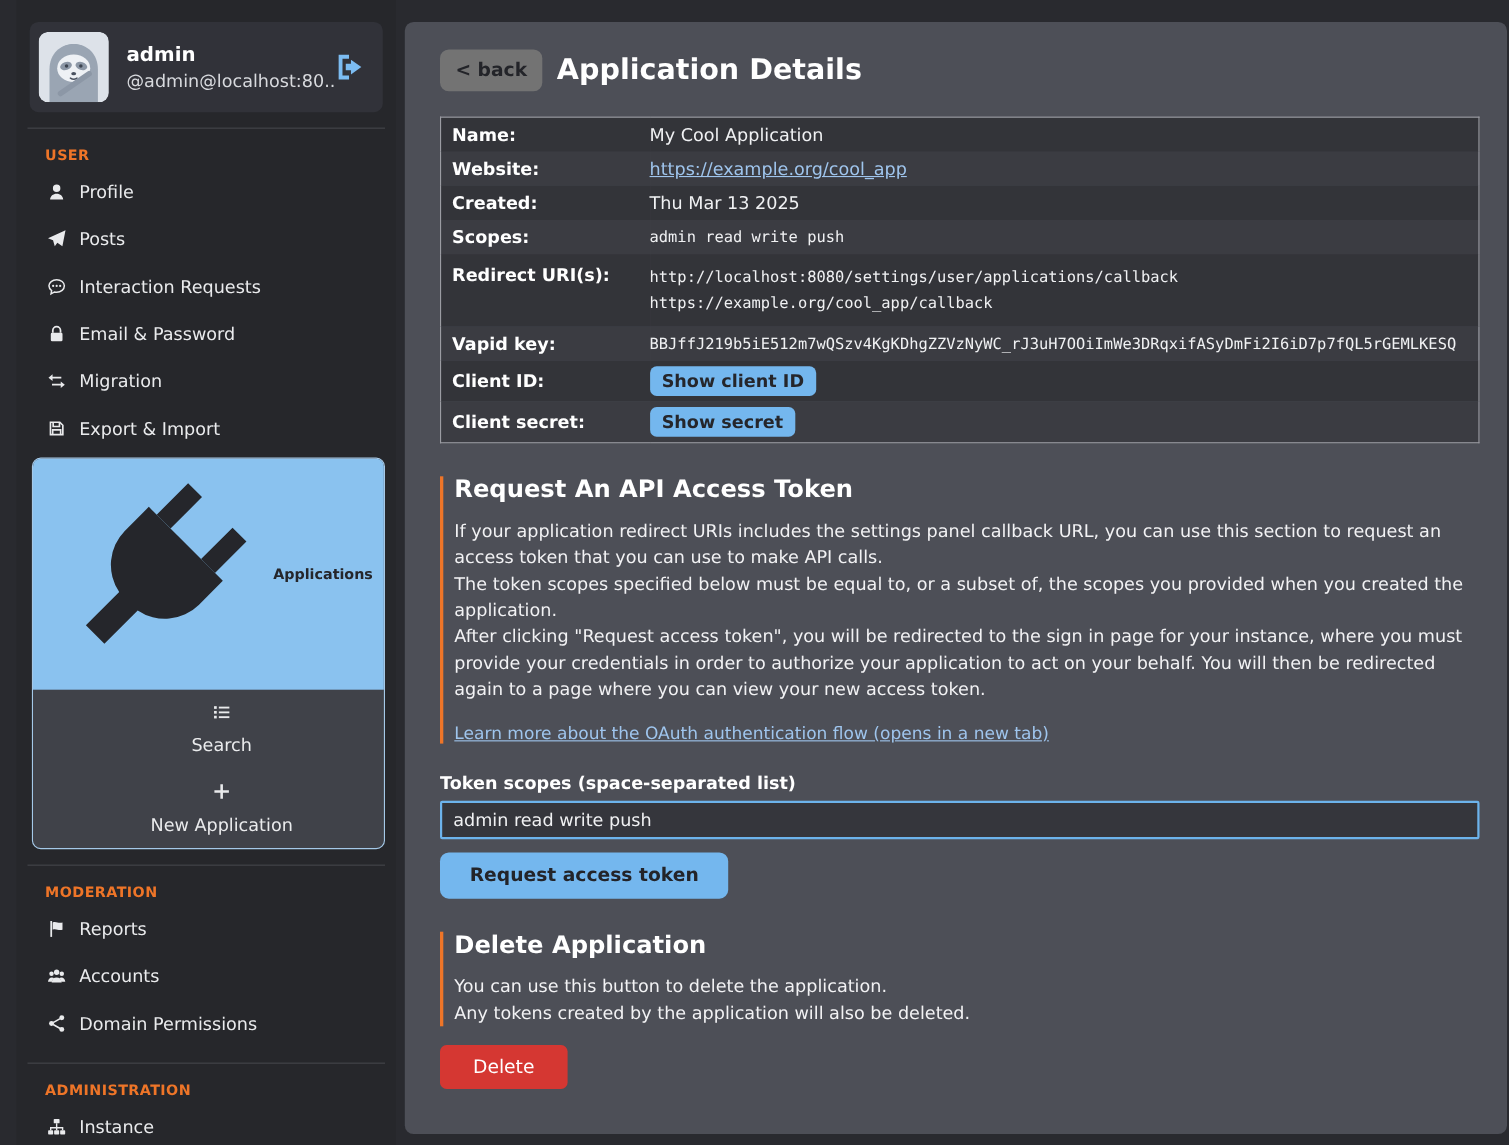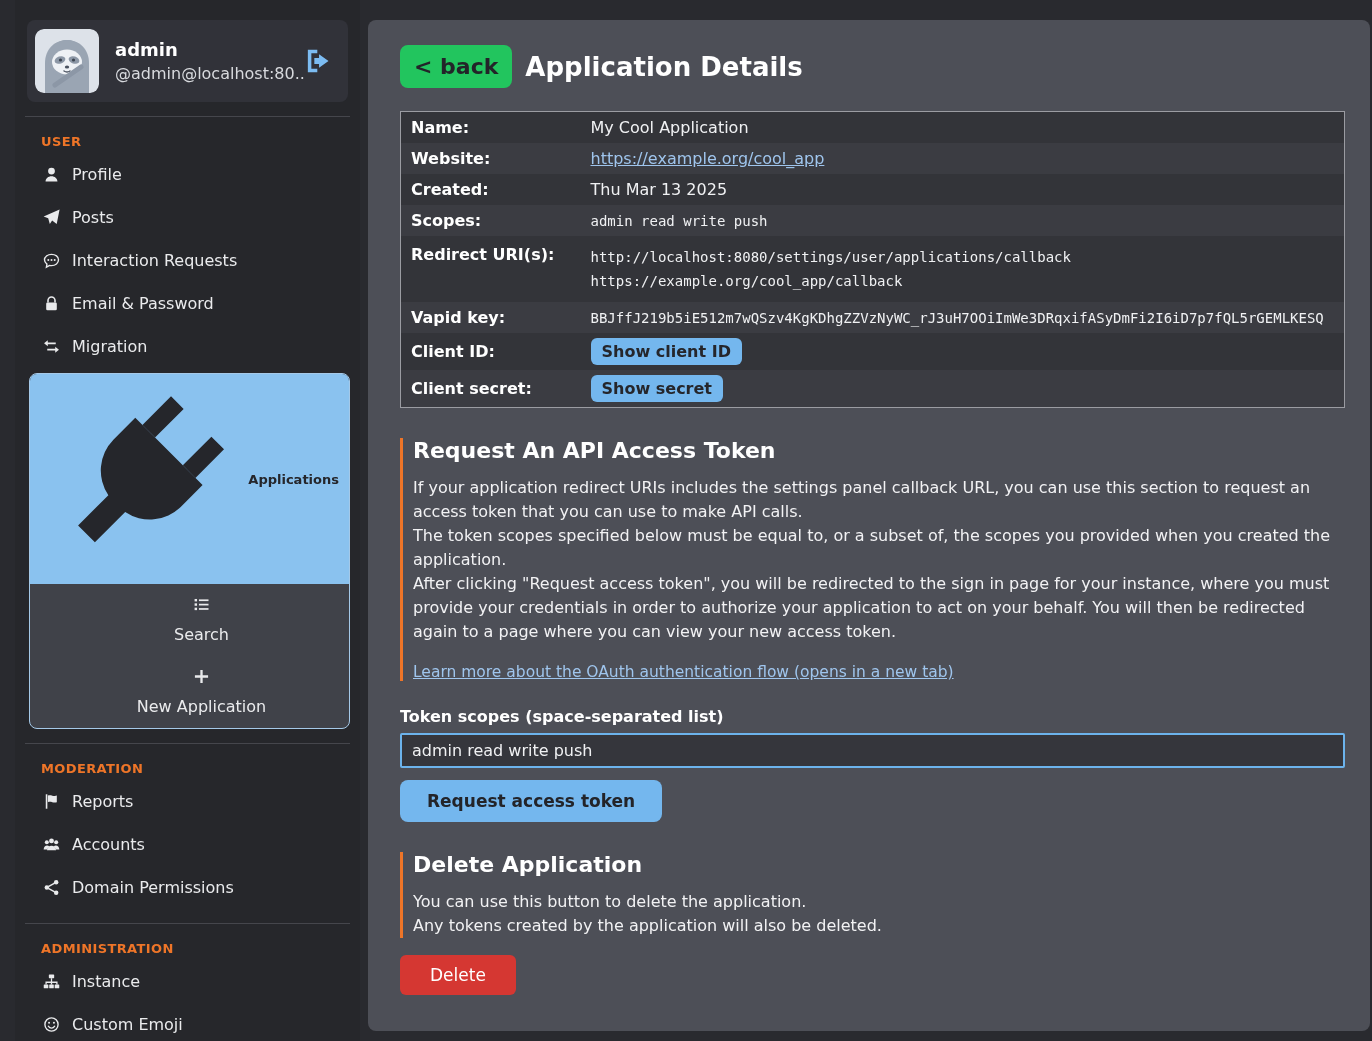--- a/index.html
+++ b/index.html
@@ -44,21 +44,21 @@
   .app-block .sub-item { padding-left:34px;flex-direction:column; }
 
   
   .content-wrap { flex:1; padding:20px 16px 10px 8px; }
   .panel {
     background:#4d4f57; border-radius:8px; height:100%; width:100%;
     padding:25px 25px 20px 32px; overflow:hidden;
   }
   .title-row { display:flex; align-items:center; gap:13px; }
   .back-btn {
-    background:#22c55e; color:#232429; font-weight:bold; font-size:22px;
+    background:#737373; color:#232429; font-weight:bold; font-size:17px;
     border:none; border-radius:8px; padding:9px 14px; cursor:pointer;
     font-family:inherit;
   }
   h1 { font-size:26px; color:#ffffff; font-weight:bold; }
 
   table.details {
     border-collapse:collapse; width:945px; margin-top:23px;
     border:1px solid #9b9ca2; font-size:16px;
   }
   table.details tr:nth-child(odd)  { background:#333439; }
@@ -181,20 +181,29 @@
 
       <div class="side-item">
         <span class="icn">
             <svg viewBox="0 0 16 16">
               <path fill="currentColor" d="M4.5 2.2 1 5l3.5 2.8V5.8H12V4.2H4.5zM11.5 8.2 15 11l-3.5 2.8v-2H4v-1.6h7.5z"></path>
             </svg>
           </span>
         <span>Migration</span>
       </div>
 
+      <div class="side-item">
+        <span class="icn">
+            <svg viewBox="0 0 16 16">
+              <path fill="none" stroke="currentColor" stroke-width="1.4" d="M2.7 2.7h8l2.6 2.6v8H2.7z"></path>
+              <path fill="none" stroke="currentColor" stroke-width="1.4" d="M5 2.9v3.4h5.4V2.9M4.6 13.1V9.2h6.8v3.9"></path>
+            </svg>
+          </span>
+        <span>Export &amp; Import</span>
+      </div>
 
 
       <div class="app-block">
         <div class="app-head">
           <span class="icn">
               <svg viewBox="0 0 16 16">
                 <g transform="rotate(45 8 8)">
                   <path fill="none" stroke="currentColor" stroke-width="1.5" d="M5.6 1.3v3.4M10.4 1.3v3.4"></path>
                   <path fill="currentColor" d="M4 4.7h8v2.6a3.7 3.7 0 0 1-3 3.6v3.6H7v-3.6a3.7 3.7 0 0 1-3-3.6z"></path>
                 </g>

